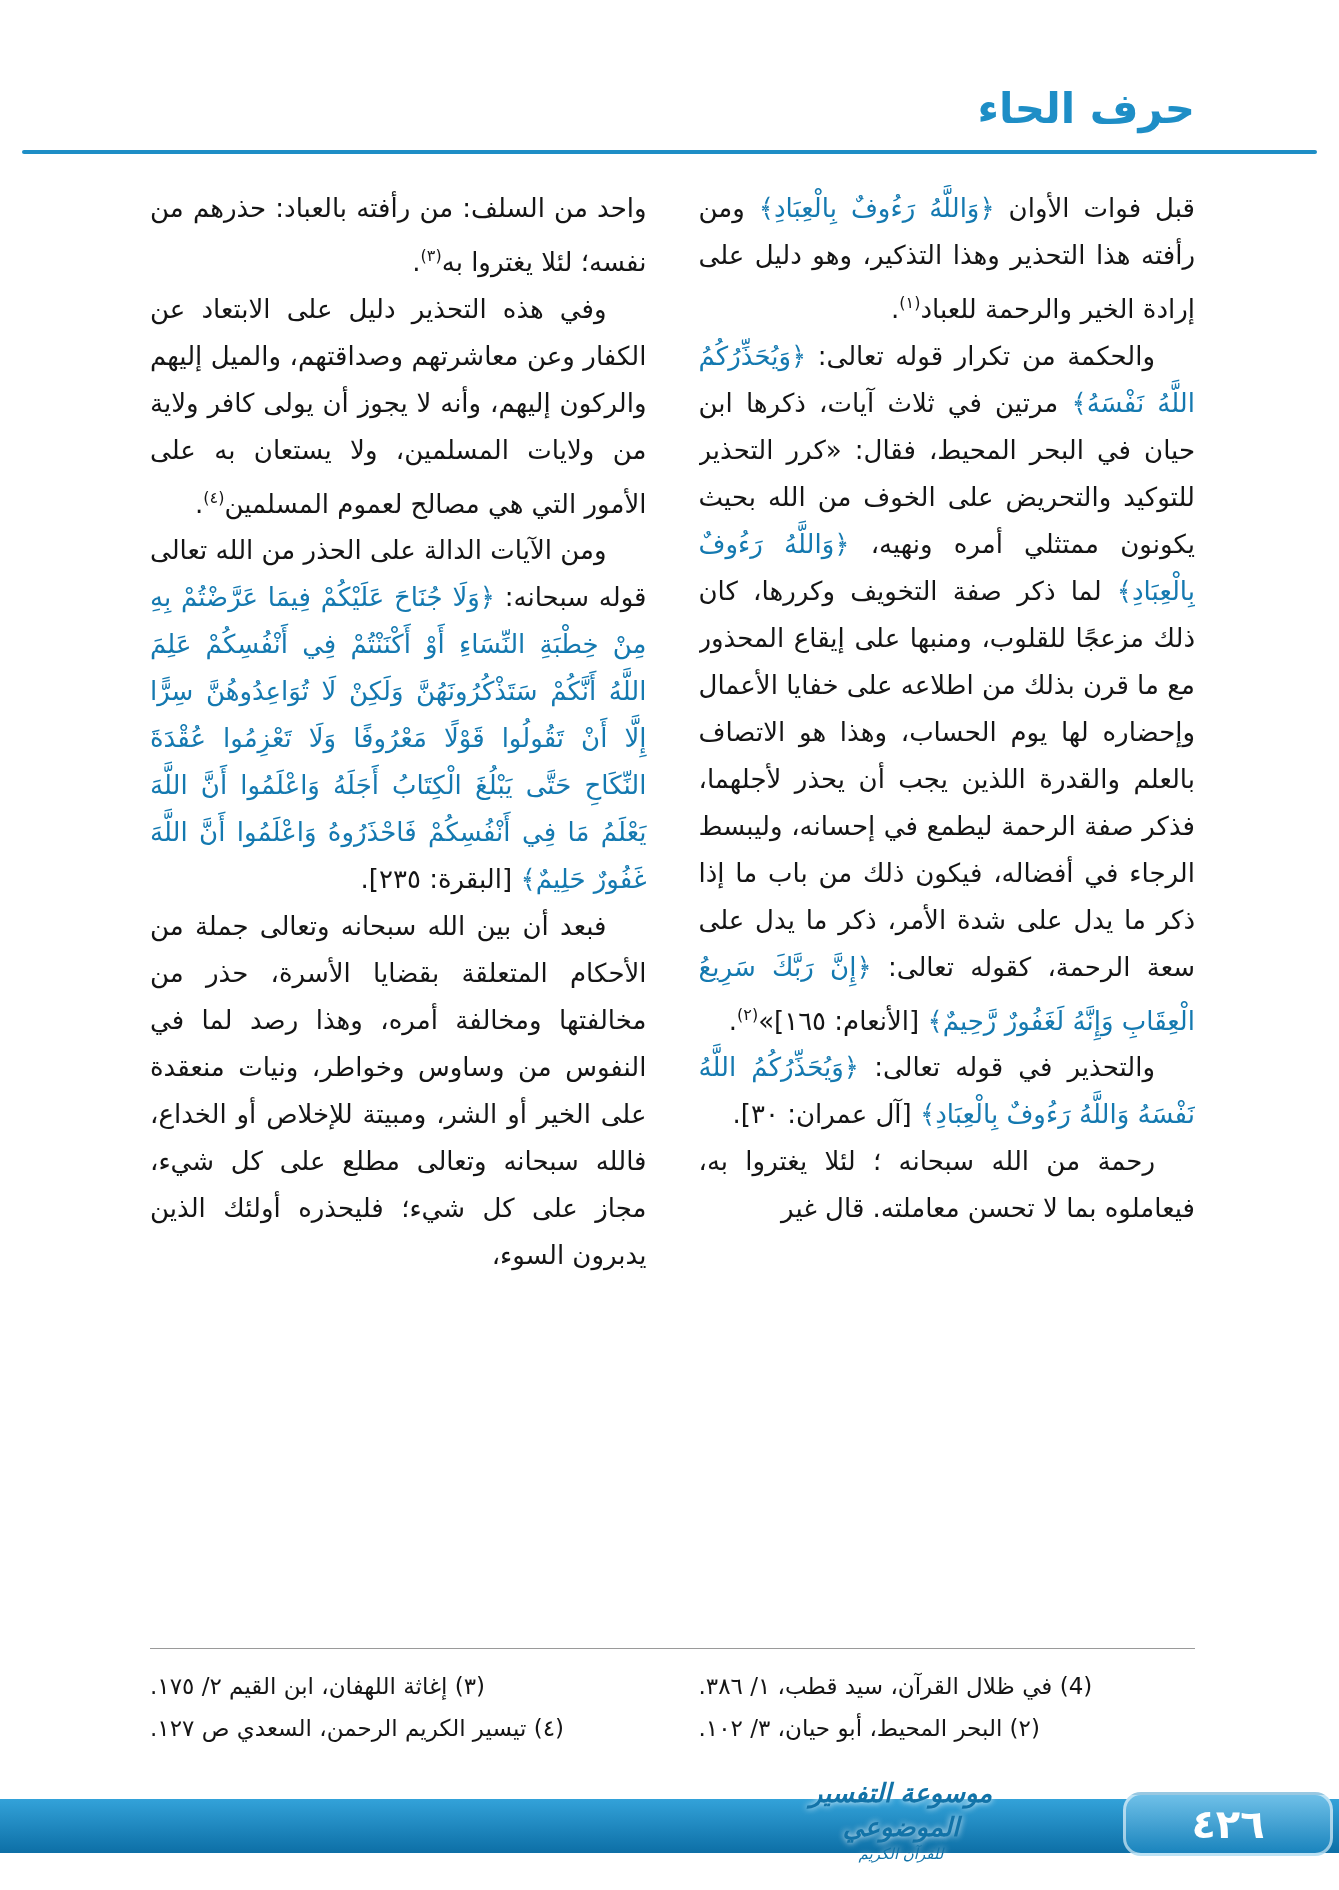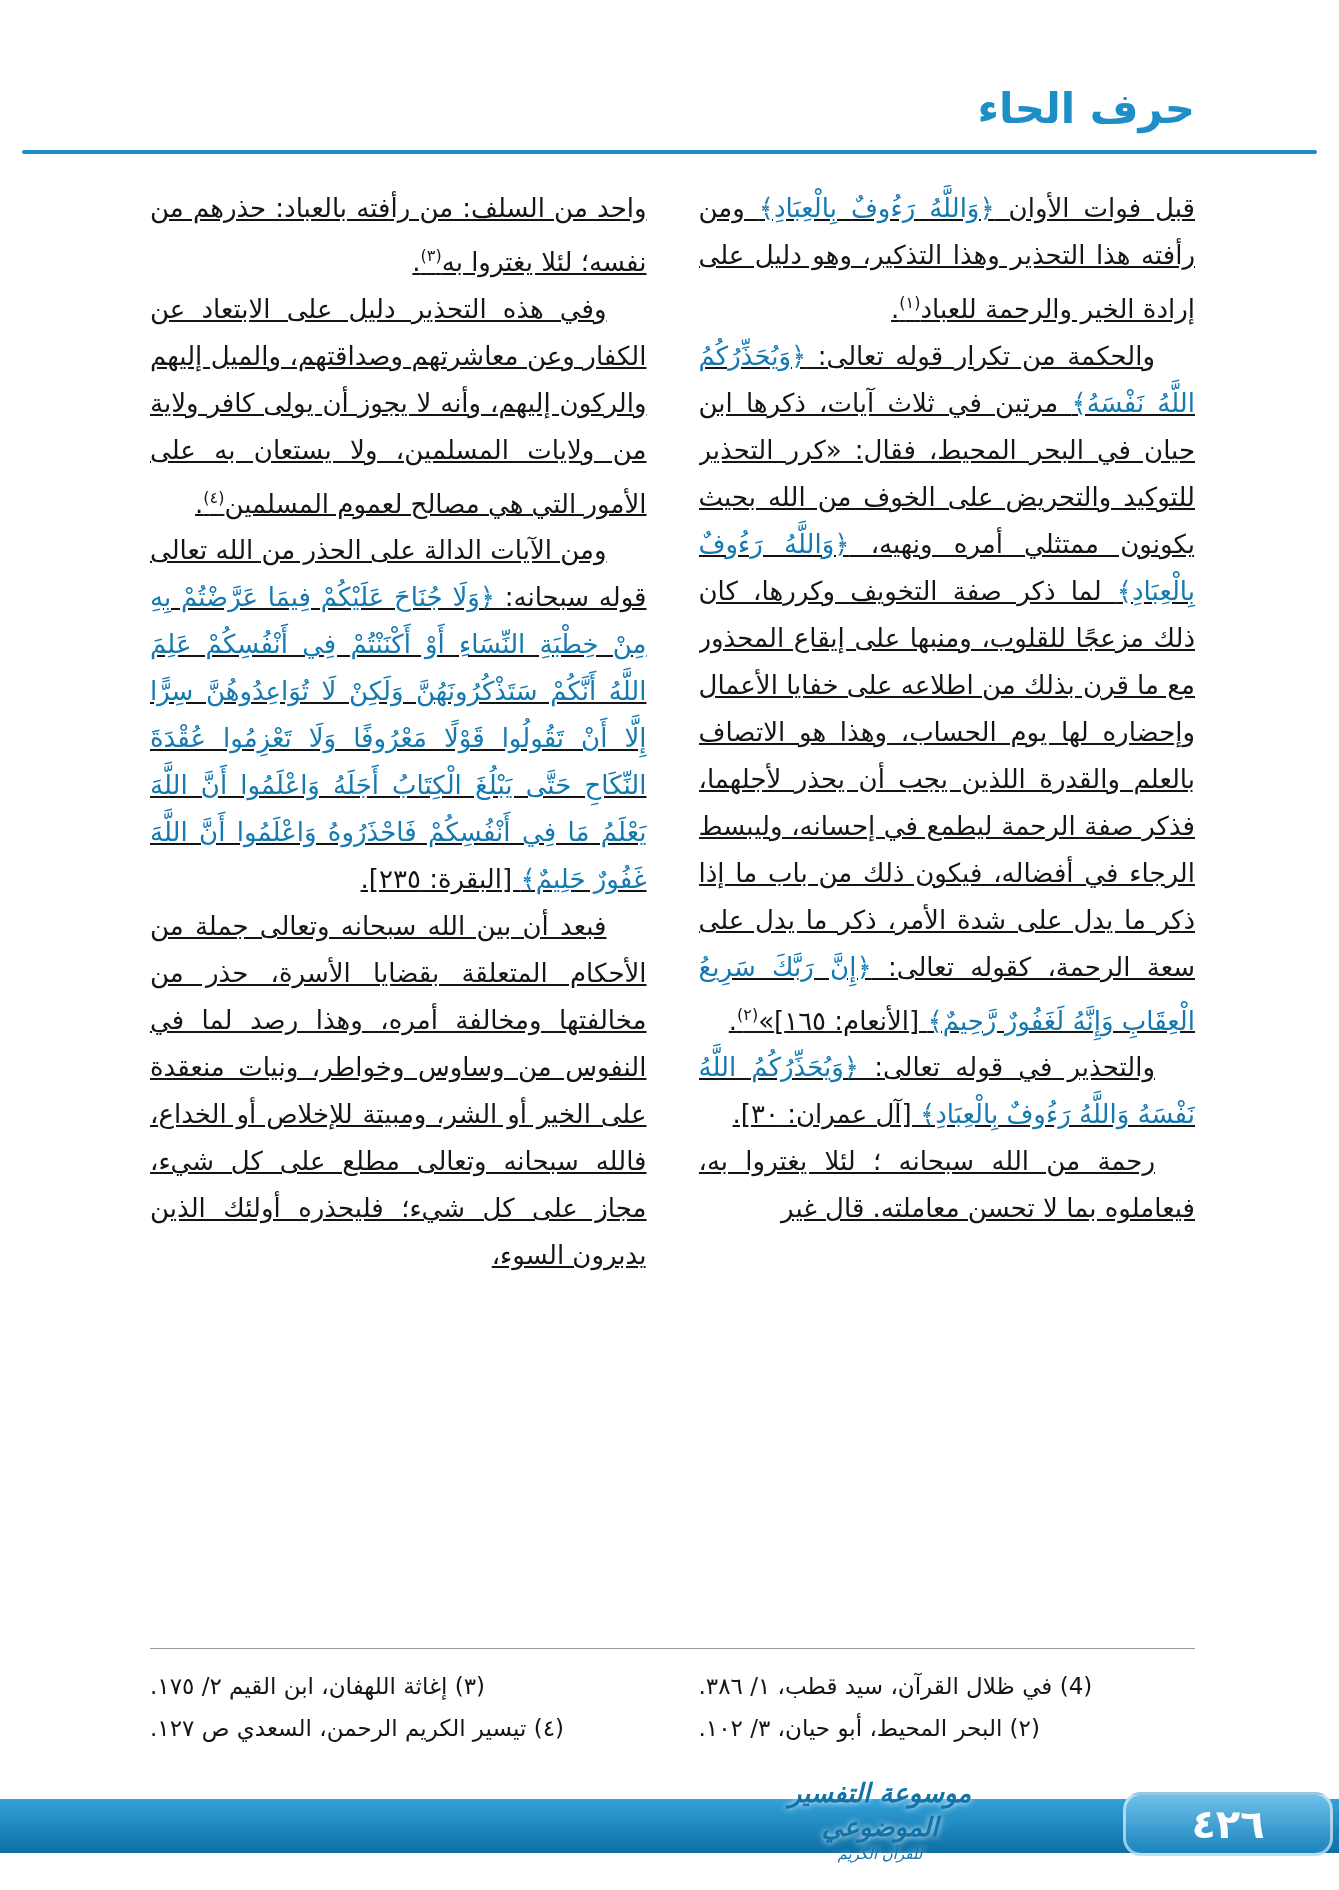--- a/index.html
+++ b/index.html
@@ -26,21 +26,21 @@
     background:var(--accent);border-radius:2px;
   }
   .columns{
     position:absolute;top:185px;right:144px;left:150px;height:1455px;
     display:flex;gap:52px;overflow:hidden;
   }
   .col{flex:1;overflow:hidden;}
   .para{
     margin:0;color:var(--ink);
     font-size:26px;line-height:47px;
-    text-align:justify;text-indent:40px;text-decoration:underline;
+    text-align:justify;text-indent:40px;
   }
   .para.no-indent{text-indent:0;}
   .run-t{color:var(--ink);}
   .run-q{color:var(--quran);}
   .run-sup{font-size:16px;vertical-align:super;color:var(--ink);}
   .footnotes{
     position:absolute;right:144px;left:150px;top:1648px;
     display:flex;gap:52px;
     border-top:1px solid #9a9a9a;padding-top:16px;
   }
@@ -55,21 +55,21 @@
   }
   .page-badge{
     position:absolute;right:6px;bottom:34px;width:210px;height:64px;
     background:linear-gradient(180deg,#6fc0e8,#1a84bd);
     border:3px solid rgba(255,255,255,0.55);
     border-radius:18px;box-sizing:border-box;
     display:flex;align-items:center;justify-content:center;
     color:#ffffff;font-size:40px;font-weight:bold;
   }
   .logo{
-    position:absolute;right:334px;bottom:26px;width:250px;
+    position:absolute;right:313px;bottom:26px;width:250px;
     text-align:center;color:#1273a8;
     text-shadow:0 0 6px rgba(255,255,255,0.9);
   }
   .logo-line1{font-size:26px;font-weight:bold;font-style:italic;line-height:34px;}
   .logo-line2{font-size:15px;font-weight:normal;font-style:italic;line-height:20px;}
 </style>
 </head>
 <body>
 
 <div class="page" dir="rtl">

